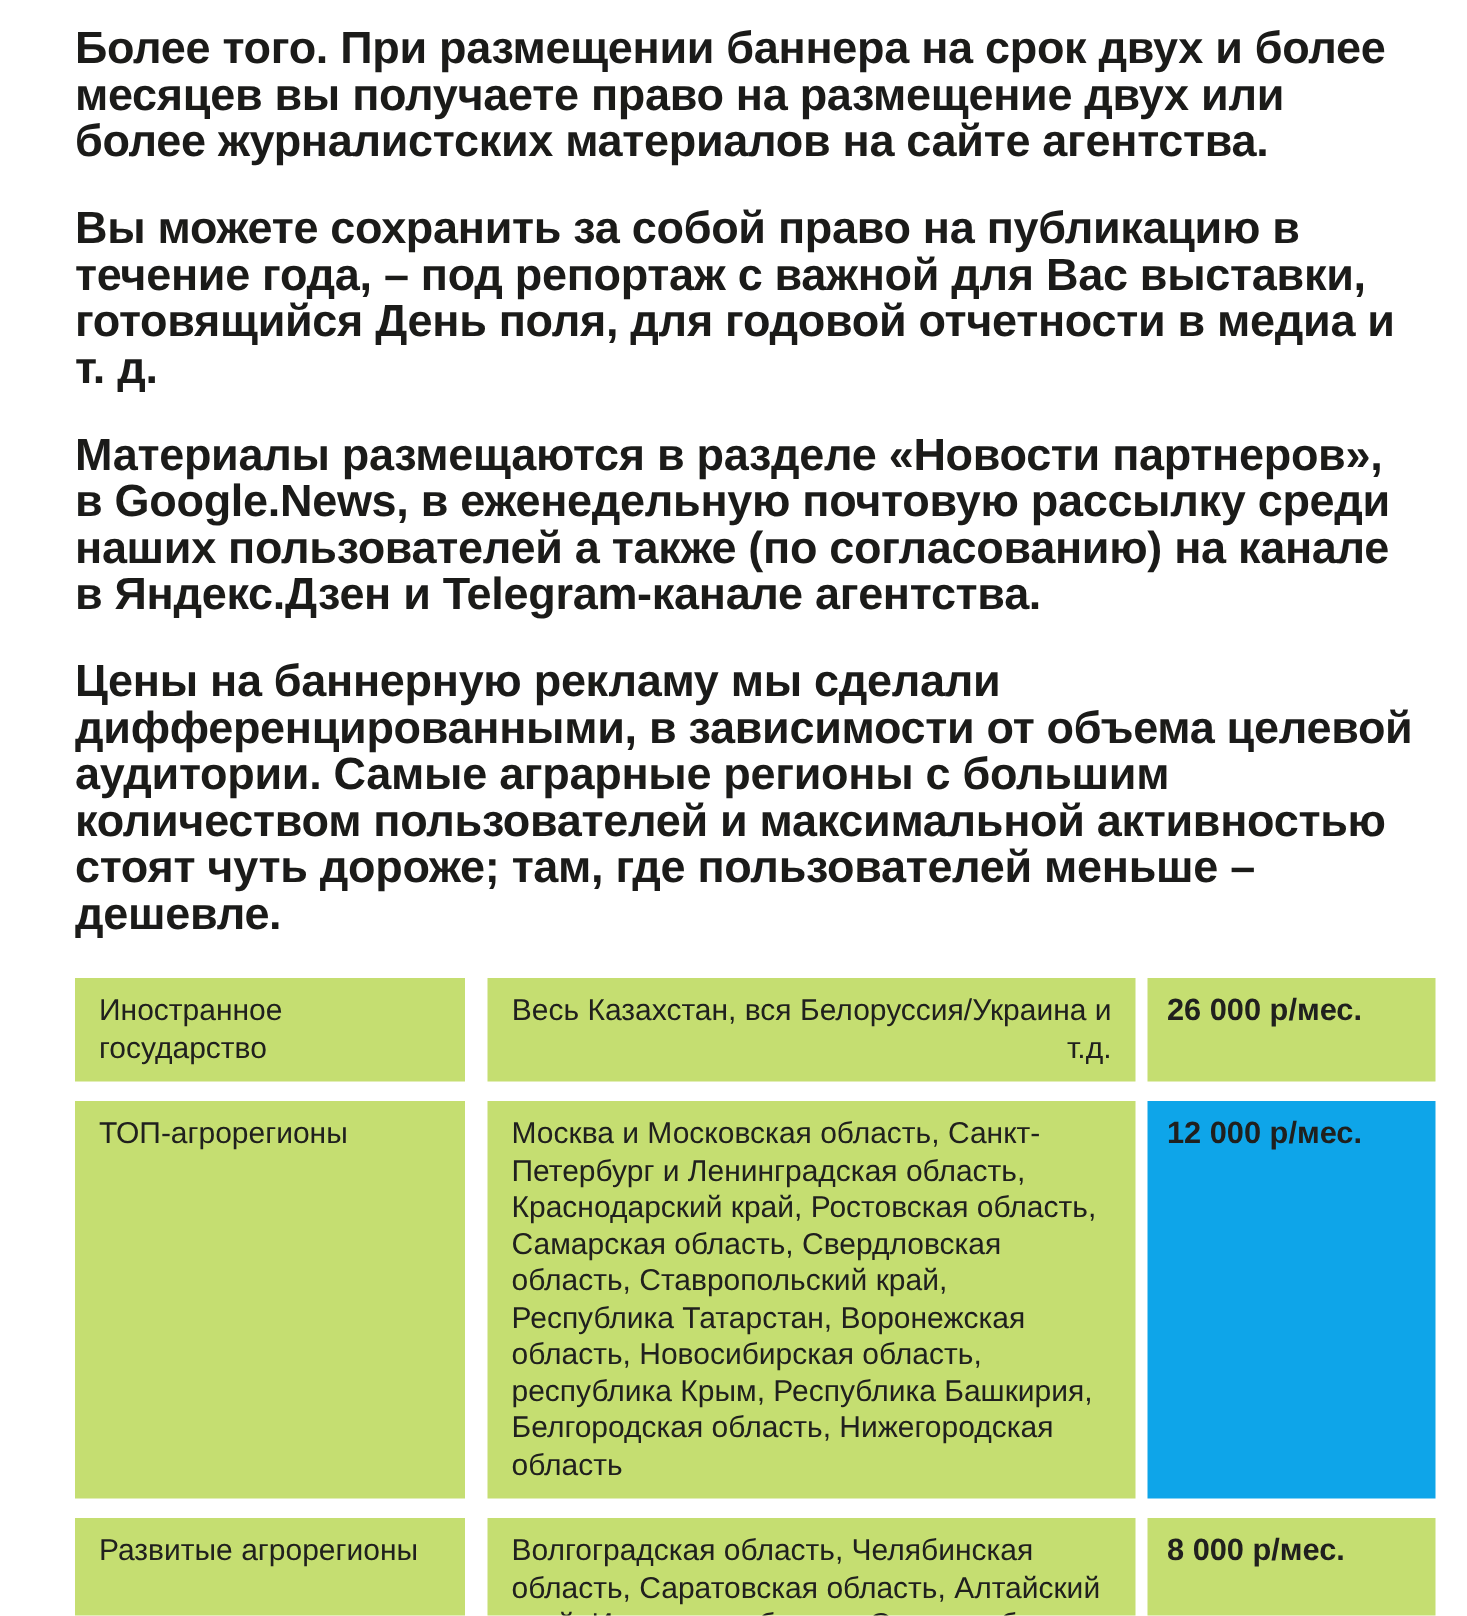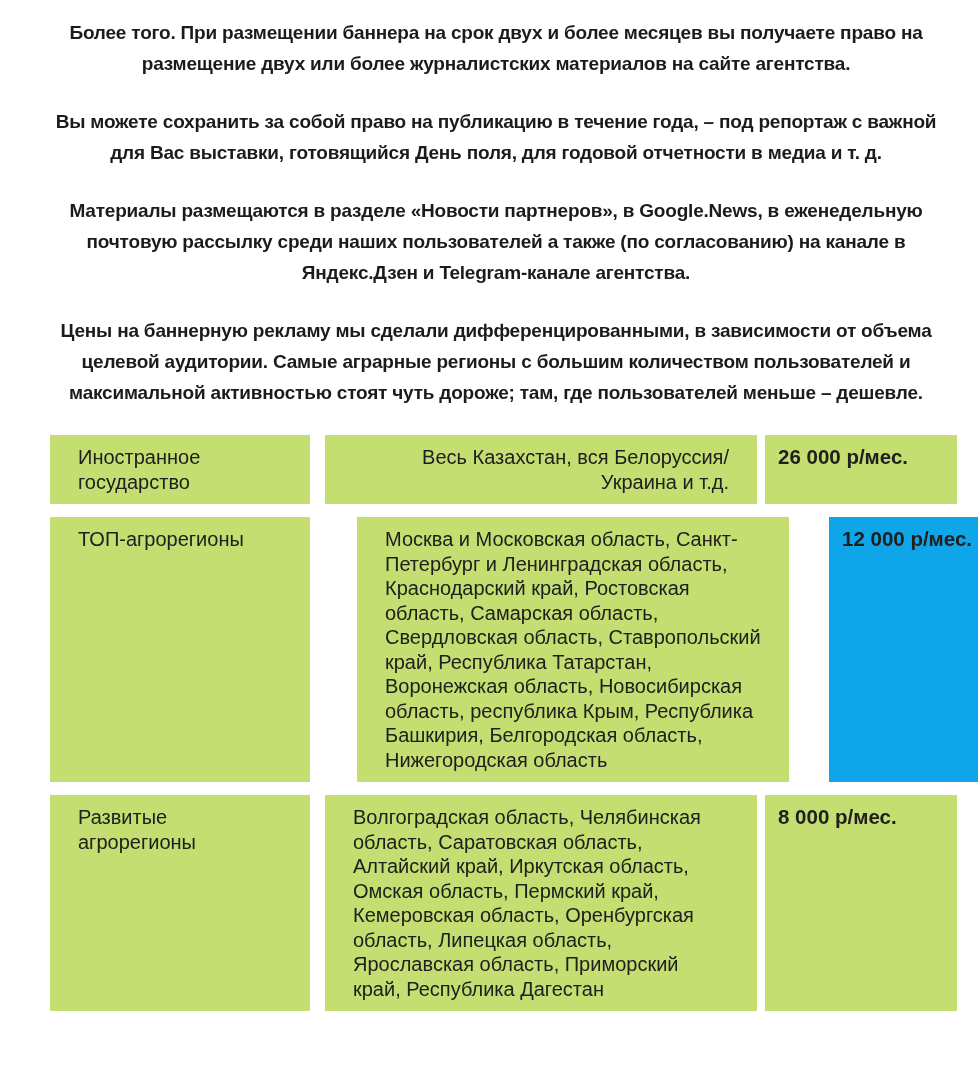--- a/index.html
+++ b/index.html
@@ -14,43 +14,42 @@
     color: #1e1e1c;
     overflow: hidden;
   }
   .page {
     box-sizing: border-box;
     width: 978px;
     padding: 17px 36px 0 50px;
   }
   .para {
     max-width: 895px;
-    font-size: 19px;
+    font-size: 30px;
     line-height: 31px;
     letter-spacing: -0.2px;
     margin: 0 0 27px 0;
     font-weight: bold;
     font-stretch: normal;
-    text-align: center;
   }
   
   .para { font-weight: 600; color: #1b1b19; }
   .pricing-table {
     margin-top: 13px;
     display: flex;
     flex-direction: column;
     gap: 13px;
   }
   .p-row {
     display: flex;
     align-items: stretch;
   }
   .cell {
     box-sizing: border-box;
-    padding: 10px 28px;
+    padding: 10px 16px;
     font-size: 20px;
     line-height: 24.5px;
     color: #20201e;
   }
   .cell-category {
     width: 260px;
     margin-right: 15px;
     flex: 0 0 auto;
   }
   .cell-regions {
@@ -60,21 +59,21 @@
   }
   .cell-price {
     width: 192px;
     flex: 0 0 auto;
     font-weight: bold;
     font-size: 20.5px;
     padding-left: 13px;
     white-space: nowrap;
   }
   .p-row-0 { min-height: 43px; }
-  .p-row-1 { min-height: 199px; gap: 32px; }
+  .p-row-1 { min-height: 199px; }
   .p-row-2 { min-height: 175px; }
 </style>
 </head>
 <body style="background: rgb(255, 255, 255);">
 
 <div class="page">
 
   <p class="para">Более того. При размещении баннера на срок двух и более месяцев вы получаете право на размещение двух или более журналистских материалов на сайте агентства.</p>
 
   <p class="para">Вы можете сохранить за собой право на публикацию в течение года, – под репортаж с важной для Вас выставки, готовящийся День поля, для годовой отчетности в медиа и т. д.</p>

